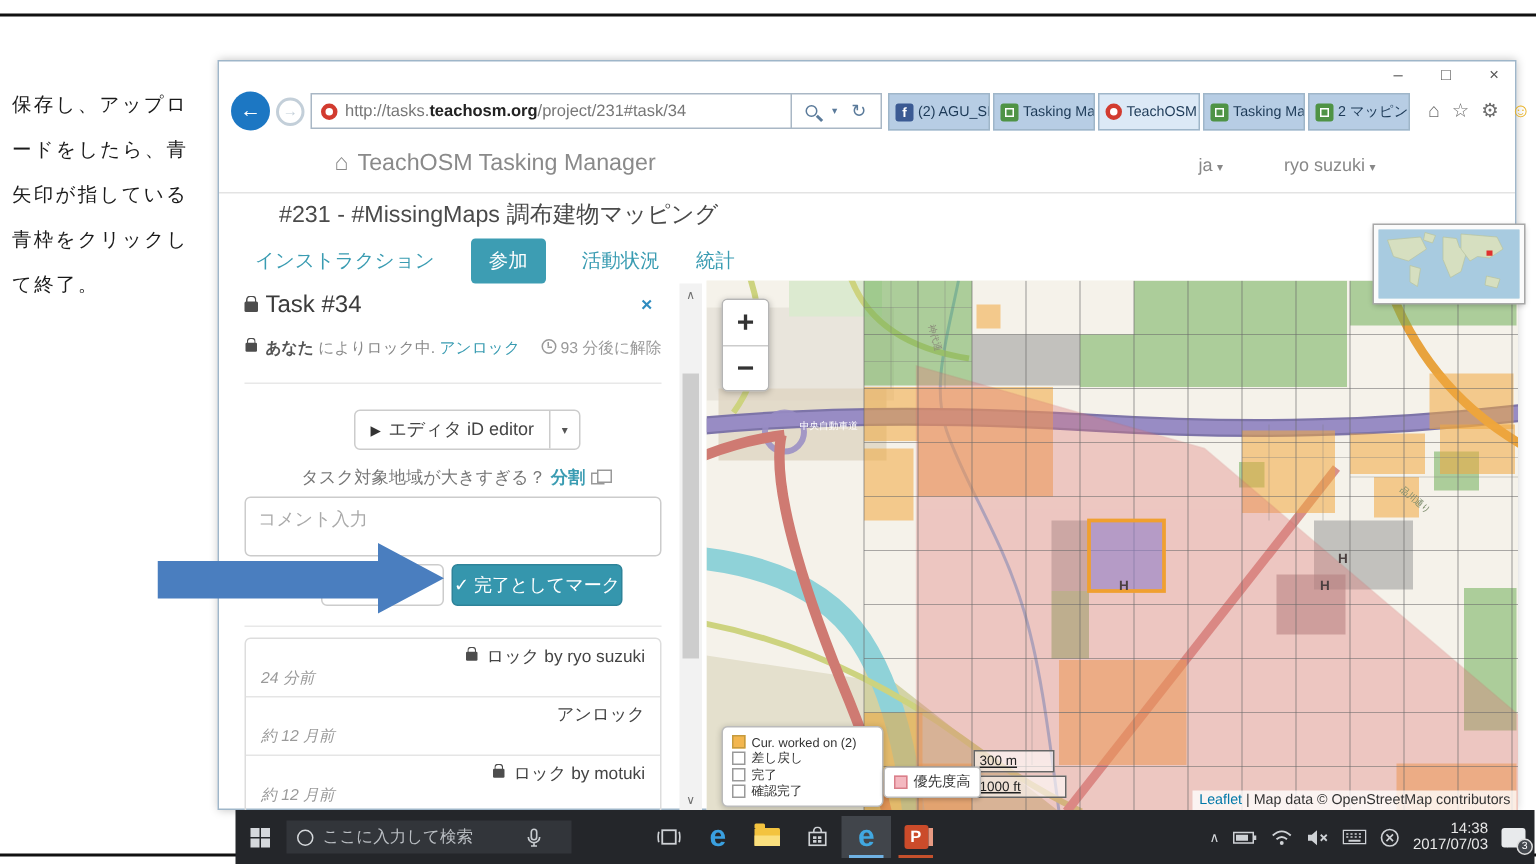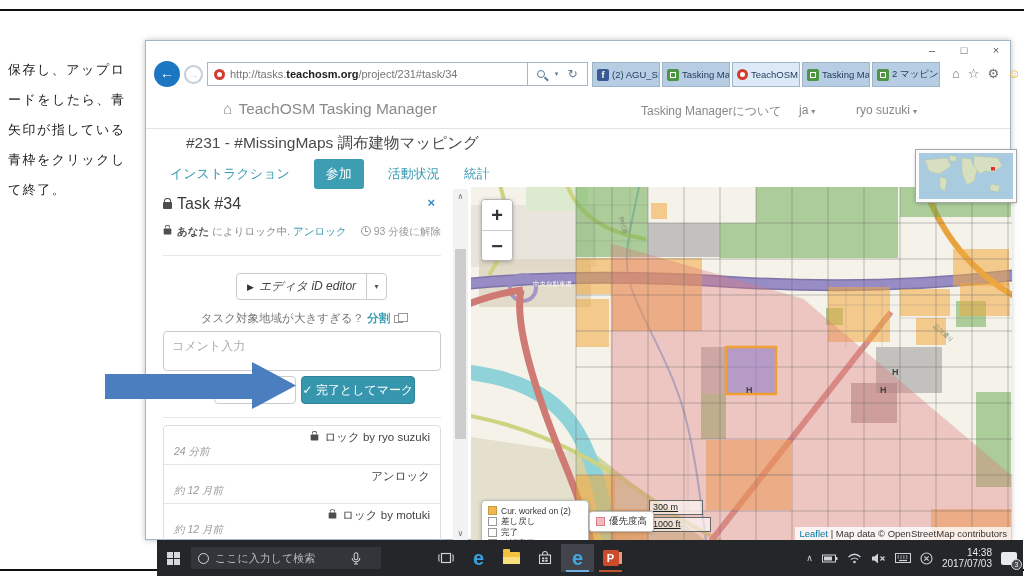--- a/index.html
+++ b/index.html
@@ -79,21 +79,21 @@
   .clk::before { content:""; position:absolute; left:3.4px; top:1.4px; width:1.2px; height:3px; background:#999; }
   .clk::after { content:""; position:absolute; left:3.4px; top:3.6px; width:2.6px; height:1.2px; background:#999; }
   #task-title { position:absolute; left:12px; top:6px; font-size:16px; color:#3b3b3b; }
   #task-close { position:absolute; right:18px; top:6px; color:#2f8cc0; font-size:13px; font-weight:bold; }
   #lockrow { position:absolute; left:12px; top:36px; width:278px; font-size:10.5px; color:#8a8a8a; }
   #lockrow b { color:#555; }
   #lockrow .link { color:#3a9cb2; }
   #lockrow .right { float:right; color:#999; }
   .pdiv { position:absolute; left:12px; width:278px; border-top:1px solid #e8e8e8; }
   #editorbtn { position:absolute; left:85px; top:84px; height:27px; display:flex; border:1px solid #ccc;
-    border-radius:4px; background:#fff; font-size:12px; color:#444;font-style:italic; }
+    border-radius:4px; background:#fff; font-size:12px; color:#444; }
   #editorbtn .main { padding:0 10px; line-height:25px; }
   #editorbtn .main .tri { font-size:9px; margin-right:5px; color:#333; }
   #editorbtn .caretpart { width:20px; border-left:1px solid #ccc; text-align:center; line-height:25px;
     font-size:8px; color:#555; }
   #splitq { position:absolute; left:0; top:122px; width:100%; text-align:center; font-size:11.5px; color:#777; }
   #splitq .link { color:#3a9cb2; font-weight:bold; }
   .split-ico { display:inline-block; width:9px; height:8px; border:1px solid #999; position:relative; margin-left:4px; vertical-align:-1px; }
   .split-ico::after { content:""; position:absolute; left:3px; top:-3px; width:8px; height:7px; border:1px solid #999; background:#fff; }
   #comment { position:absolute; left:12px; top:142px; width:278px; height:40px; border:1px solid #ccc;
     border-radius:4px; resize:none; font-size:12px; padding:6px 8px; font-family:inherit; color:#444; }
@@ -115,21 +115,21 @@
   #pscroll .thumb { position:absolute; left:2px; top:60px; width:11px; height:190px; background:#cdcdcd; }
 
   
   #map { position:absolute; left:325px; top:146px; width:541px; height:354px; overflow:hidden; background:#f5f2ea; }
   #zoomctl { position:absolute; left:10px; top:12px; width:32px; border:1px solid #b5b5b5; border-radius:4px;
     overflow:hidden; box-shadow:0 1px 4px rgba(0,0,0,.25); z-index:10; }
   #zoomctl div { height:30px; background:#fff; text-align:center; font-size:20px; font-weight:bold;
     color:#333; line-height:30px; }
   #zoomctl div + div { border-top:1px solid #ccc; }
   #legend { position:absolute; left:10px; top:297px; width:108px; background:#fff; border:1px solid #bbb;
-    border-radius:4px; padding:4px 6px; box-shadow:0 1px 4px rgba(0,0,0,.2); z-index:10;margin-top:16px; }
+    border-radius:4px; padding:4px 6px; box-shadow:0 1px 4px rgba(0,0,0,.2); z-index:10; }
   .lrow { display:flex; align-items:center; gap:4px; font-size:8.5px; color:#333; height:11px; }
   .sw { width:9px; height:9px; border:1px solid #999; background:#fff; flex:none; }
   .sw.orange { background:#f3b64e; border-color:#c59b3f; }
   .sw.pink { background:#f4b8c0; border-color:#d97f8a; }
   #priobox { position:absolute; left:118px; top:324px; background:#fff; border:1px solid #bbb; border-radius:3px;
     padding:3px 6px; display:flex; align-items:center; gap:4px; font-size:9.5px; color:#333;
     box-shadow:0 1px 3px rgba(0,0,0,.2); z-index:10; }
   #scale { position:absolute; left:178px; top:313px; z-index:9; font-size:9px; color:#222; }
   #scale div { background:rgba(255,255,255,.6); border:1.5px solid #666; padding:0 3px; line-height:13px;text-decoration:underline; }
   #scale .m { width:54px; } #scale .ft { width:62px; margin-top:2px; }
@@ -235,21 +235,20 @@
     </div>
     <div id="cmdicons">
       <span>⌂</span>
       <span>☆</span>
       <span>⚙</span>
       <span class="smiley">☺</span>
     </div>
 
     <div id="siteheader">
       <div class="brand"><span class="home">⌂</span><span>TeachOSM Tasking Manager</span></div>
-      <div class="hnav" style="left:495px;">Tasking Managerについて</div>
       <div class="hnav" style="left:653px;"><span>ja</span><span class="caret">▾</span></div>
       <div class="hnav" style="left:710px;"><span>ryo suzuki</span><span class="caret">▾</span></div>
     </div>
 
     <div id="projtitle">#231 - #MissingMaps 調布建物マッピング</div>
     <div id="projtabs">
       <span class="ptab">インストラクション</span>
       <span class="ptab active">参加</span>
       <span class="ptab">活動状況</span>
       <span class="ptab">統計</span>

